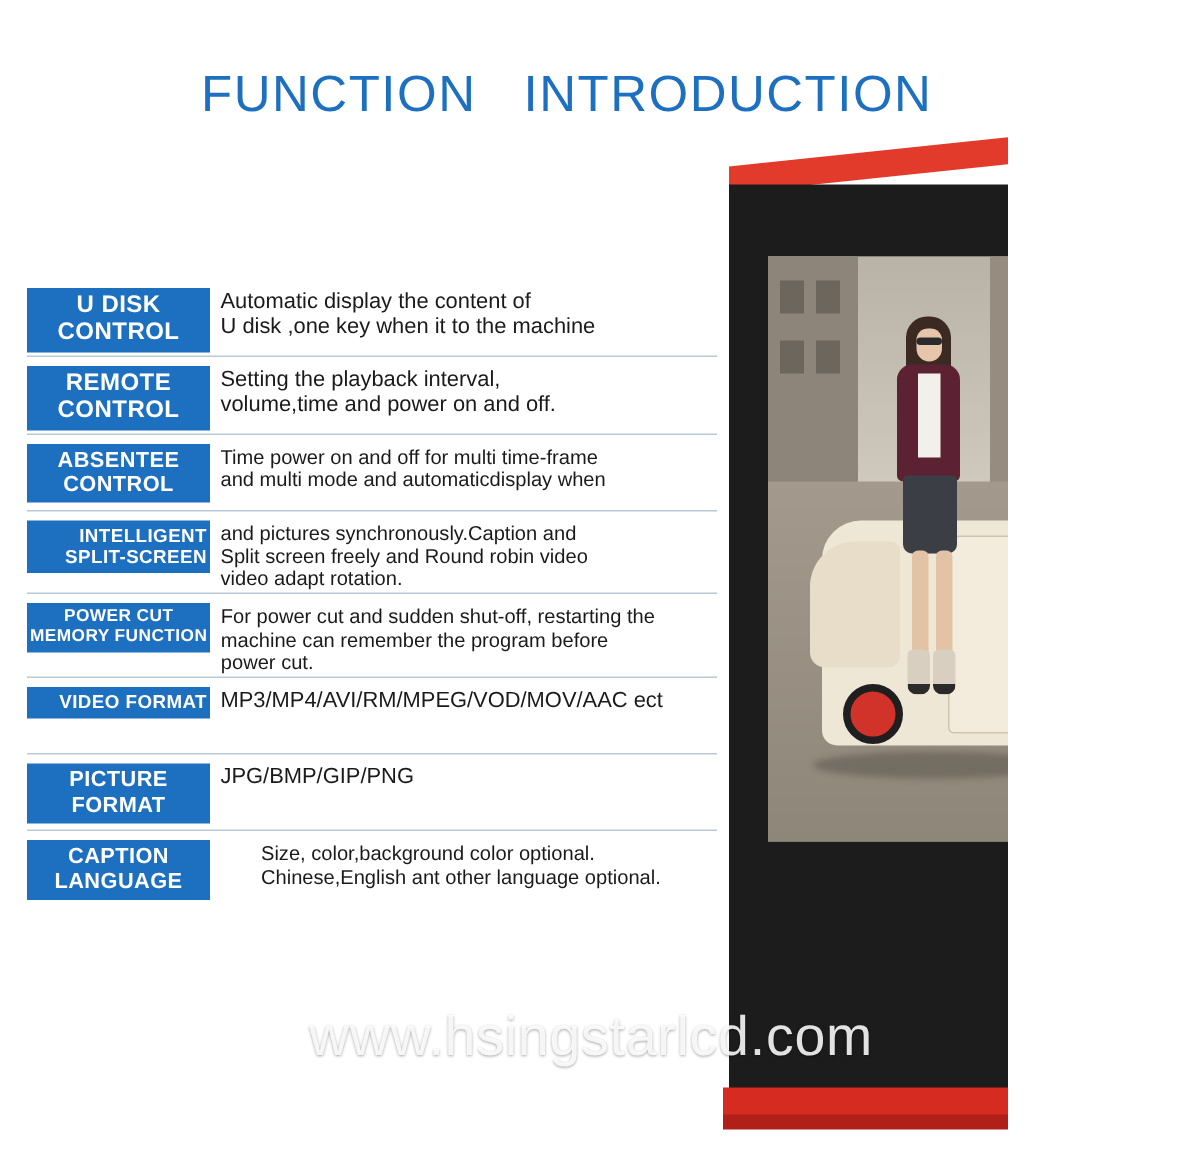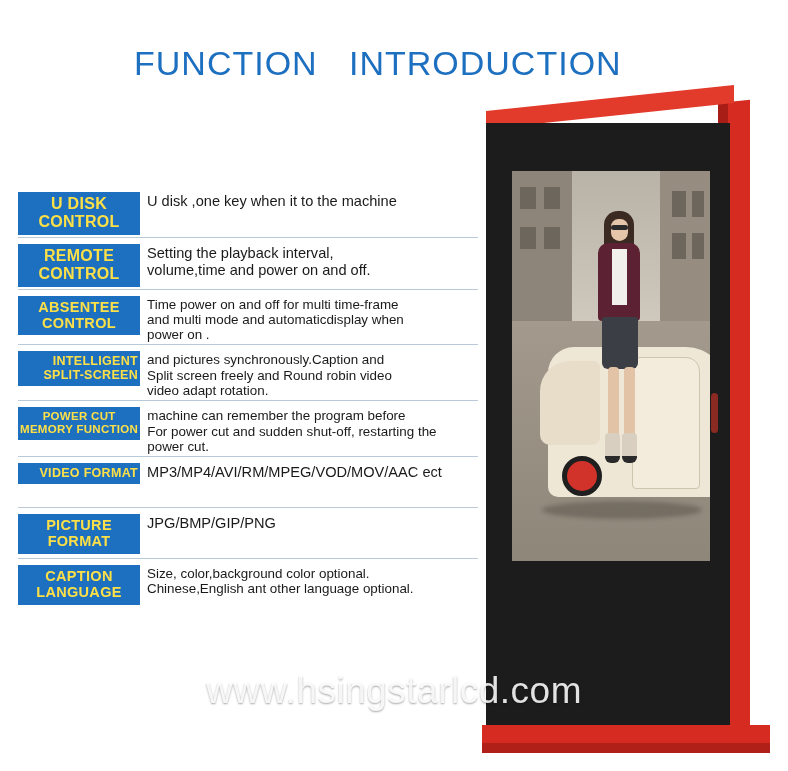--- a/index.html
+++ b/index.html
@@ -9,21 +9,21 @@
   body {
     width: 788px;
     height: 771px;
     background: #ffffff;
     font-family: "Liberation Sans", sans-serif;
     overflow: hidden;
     position: relative;
   }
   .page {
     position: relative;
-    width: 788px;
+    width: 672px;
     height: 771px;
     background: #ffffff;
     overflow: hidden;
   }
   .title {
     position: absolute;
     left: 134px;
     top: 44px;
     font-size: 34px;
     letter-spacing: 1px;
@@ -42,26 +42,27 @@
     position: relative;
     display: flex;
     align-items: flex-start;
     border-bottom: 1px solid #b9c9d8;
     min-height: 42px;
     padding-bottom: 2px;
     margin-bottom: 6px;
   }
   .feature-row:last-child {
     border-bottom: none;
+    gap: 27px;
   }
   .label-cell {
     flex: 0 0 122px;
     box-sizing: border-box;
     background: #1d6fc0;
-    color: #fde047;
+    color: #ffffff;
     text-align: center;
     font-weight: bold;
     letter-spacing: 0.3px;
     padding: 3px 2px 4px 2px;
     line-height: 1.12;
     margin-right: 7px;
     align-self: flex-start;
   }
   .label-cell .l1, .label-cell .l2 {
     display: block;
@@ -279,20 +280,21 @@
   <div class="title">FUNCTION   INTRODUCTION</div>
 
   <div class="features">
 
     <div class="feature-row">
       <div class="label-cell lbl-17">
         <span class="l1">U DISK</span>
         <span class="l2">CONTROL</span>
       </div>
       <div class="desc-cell">
+        <span class="line">Automatic display the content of</span>
         <span class="line">U disk ,one key when it to the machine</span>
       </div>
     </div>
 
     <div class="feature-row">
       <div class="label-cell lbl-17">
         <span class="l1">REMOTE</span>
         <span class="l2">CONTROL</span>
       </div>
       <div class="desc-cell">
@@ -302,21 +304,20 @@
     </div>
 
     <div class="feature-row">
       <div class="label-cell lbl-15">
         <span class="l1">ABSENTEE</span>
         <span class="l2">CONTROL</span>
       </div>
       <div class="desc-cell sm">
         <span class="line">Time power on and off for multi time-frame</span>
         <span class="line">and multi mode and automaticdisplay when</span>
-        <span class="line">power on .</span>
       </div>
     </div>
 
     <div class="feature-row">
       <div class="label-cell lbl-13">
         <span class="l1">INTELLIGENT</span>
         <span class="l2">SPLIT-SCREEN</span>
       </div>
       <div class="desc-cell sm">
         <span class="line">and pictures synchronously.Caption and</span>
@@ -324,22 +325,22 @@
         <span class="line">video adapt rotation.</span>
       </div>
     </div>
 
     <div class="feature-row">
       <div class="label-cell lbl-12">
         <span class="l1">POWER CUT</span>
         <span class="l2">MEMORY FUNCTION</span>
       </div>
       <div class="desc-cell sm">
+        <span class="line">For power cut and sudden shut-off, restarting the</span>
         <span class="line">machine can remember the program before</span>
-        <span class="line">For power cut and sudden shut-off, restarting the</span>
         <span class="line">power cut.</span>
       </div>
     </div>
 
     <div class="feature-row">
       <div class="label-cell lbl-13">
         <span class="l1">VIDEO FORMAT</span>
       </div>
       <div class="desc-cell">
         <span class="line">MP3/MP4/AVI/RM/MPEG/VOD/MOV/AAC ect</span>

